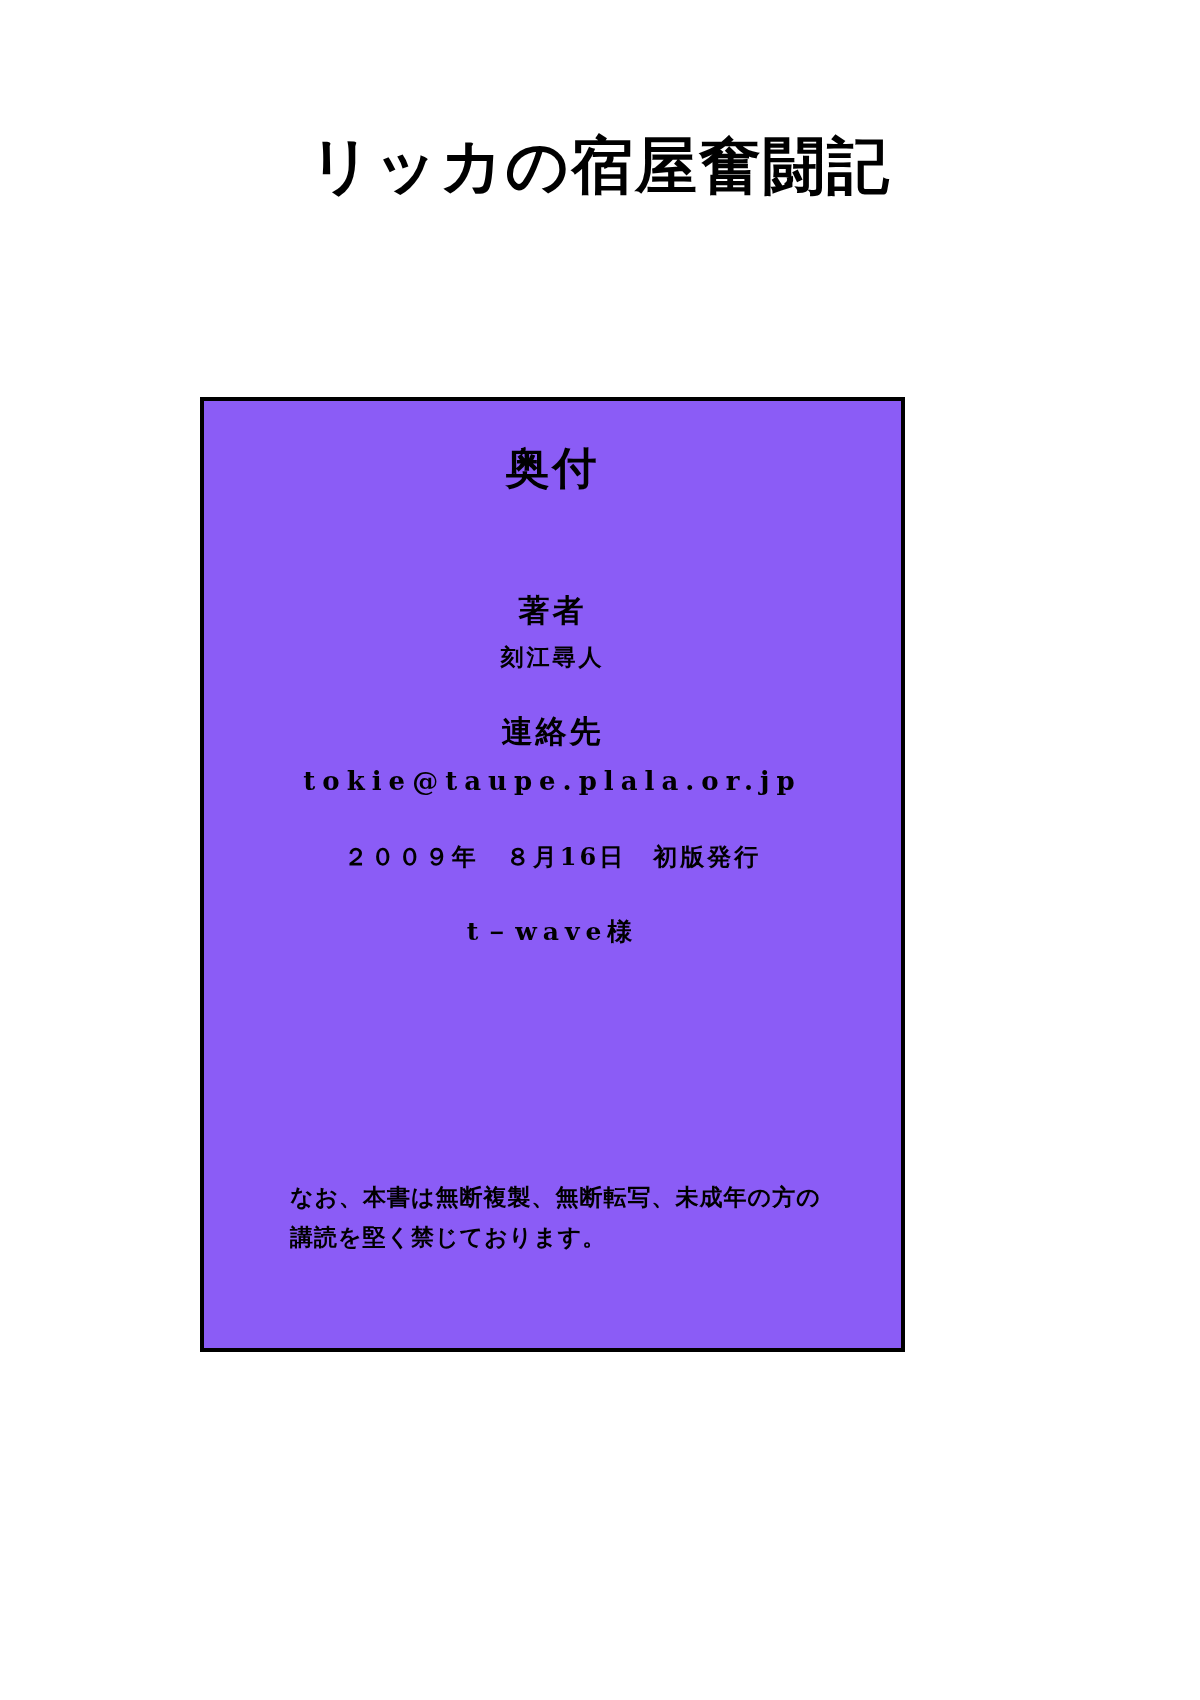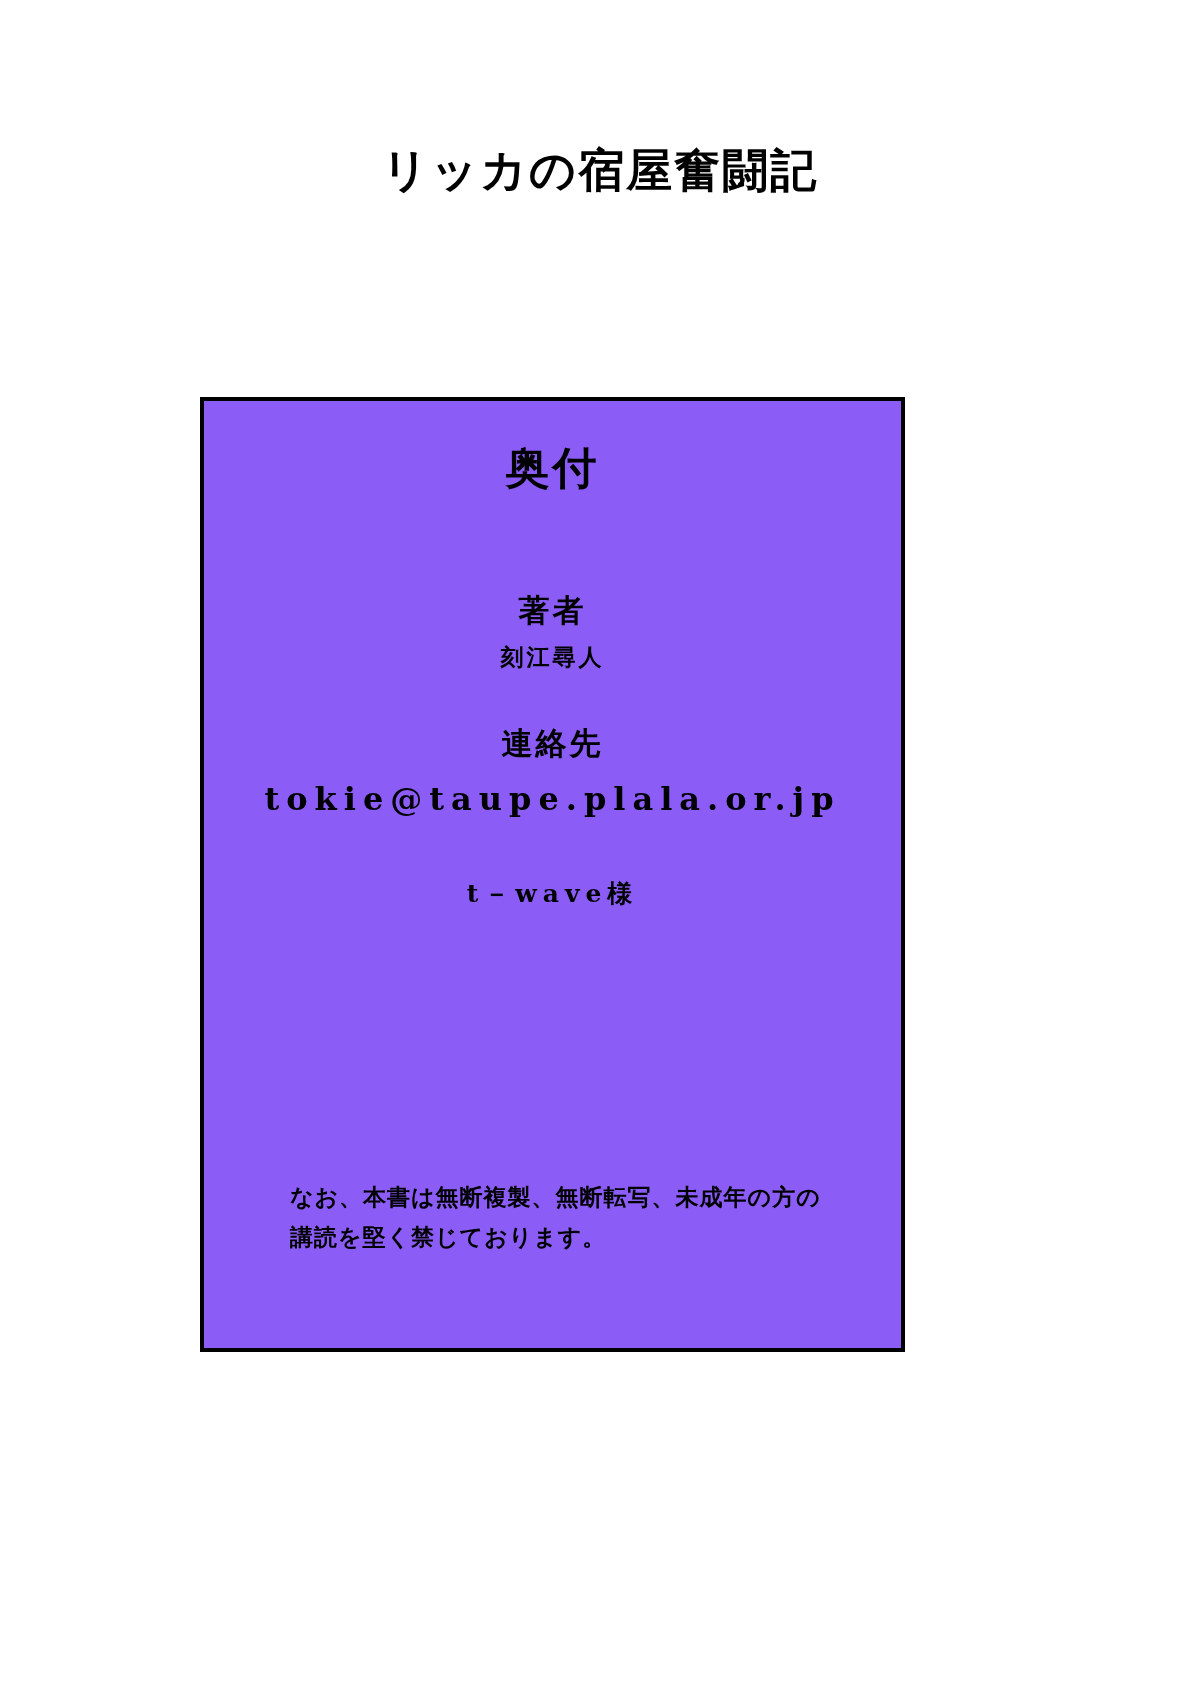--- a/index.html
+++ b/index.html
@@ -16,27 +16,27 @@
     overflow: hidden;
   }
 
   .page {
     position: absolute;
     inset: 0;
   }
 
   .book-title {
     position: absolute;
-    top: 144px;
+    top: 130px;
     left: 0;
     width: 1200px;
     text-align: center;
     font-family: "DejaVu Sans", sans-serif;
     font-weight: bold;
-    font-size: 46px;
+    font-size: 62px;
     letter-spacing: 2px;
     line-height: 1.15;
     color: #000;
   }
 
   .colophon-box {
     position: absolute;
     left: 200px;
     top: 397px;
     width: 705px;
@@ -49,41 +49,41 @@
   .colophon-heading {
     margin-top: 38px;
     text-align: center;
     font-weight: bold;
     font-size: 44px;
     letter-spacing: 3px;
   }
 
   .field-block {
     text-align: center;
-    margin-top: 40px;
+    margin-top: 28px;
   }
   .field-block.first { margin-top: 88px; }
 
   .field-label {
     font-weight: bold;
     font-size: 31px;
     letter-spacing: 3px;
     line-height: 1.6;
   }
 
   .field-value {
     font-weight: bold;
     font-size: 23px;
     letter-spacing: 3px;
     line-height: 1.9;
   }
 
   .field-value.mono-wide {
     font-family: "DejaVu Serif", serif;
-    font-size: 32px;
+    font-size: 26px;
     letter-spacing: 7px;
   }
 
   .field-value.date-wide {
     font-family: "DejaVu Serif", serif;
     font-size: 24px;
     letter-spacing: 3px;
   }
 
   .field-value.printer-wide {
@@ -120,20 +120,21 @@
       <div class="field-label">著者</div>
       <div class="field-value">刻江尋人</div>
     </div>
 
     <div class="field-block">
       <div class="field-label">連絡先</div>
       <div class="field-value mono-wide">tokie@taupe.plala.or.jp</div>
     </div>
 
     <div class="field-block">
+      <div class="field-value date-wide">２００９年　８月16日　初版発行</div>
     </div>
 
     <div class="field-block">
       <div class="field-value printer-wide">t－wave様</div>
     </div>
 
     <div class="notice">
       <div>なお、本書は無断複製、無断転写、未成年の方の</div>
       <div>講読を堅く禁じております。</div>
     </div>

